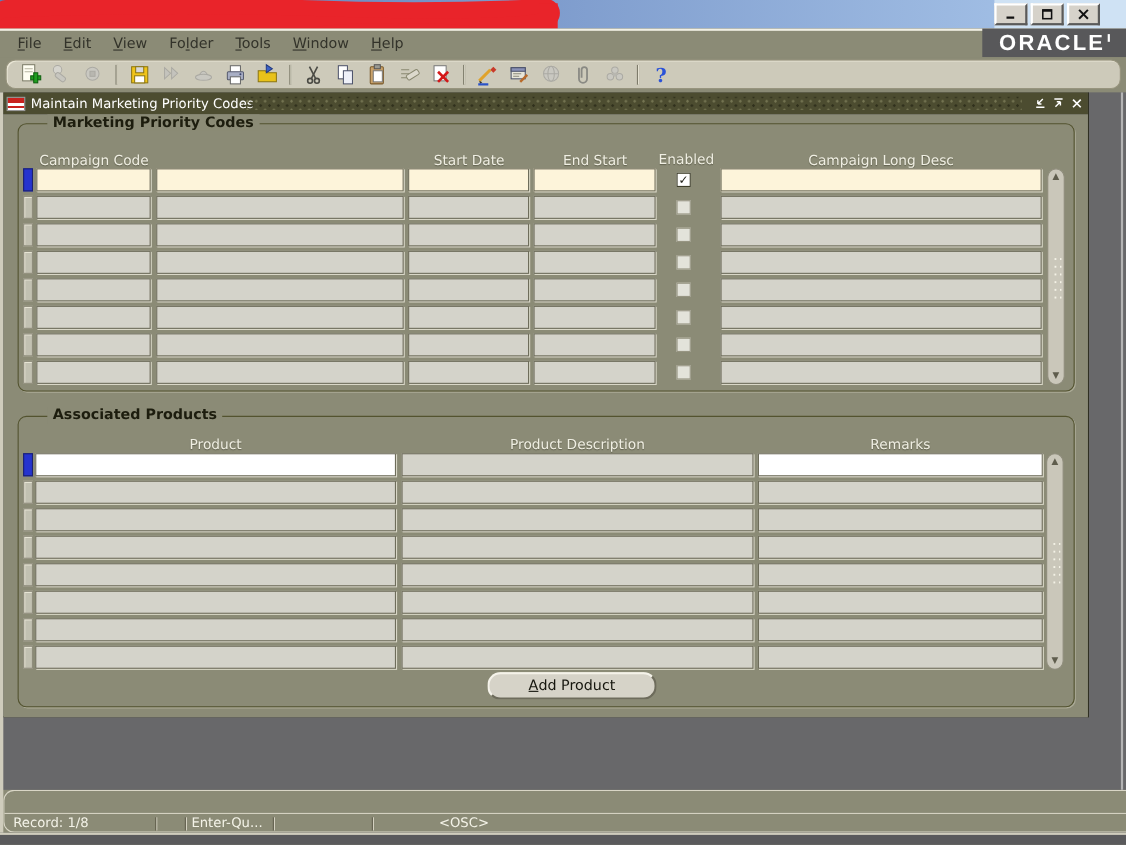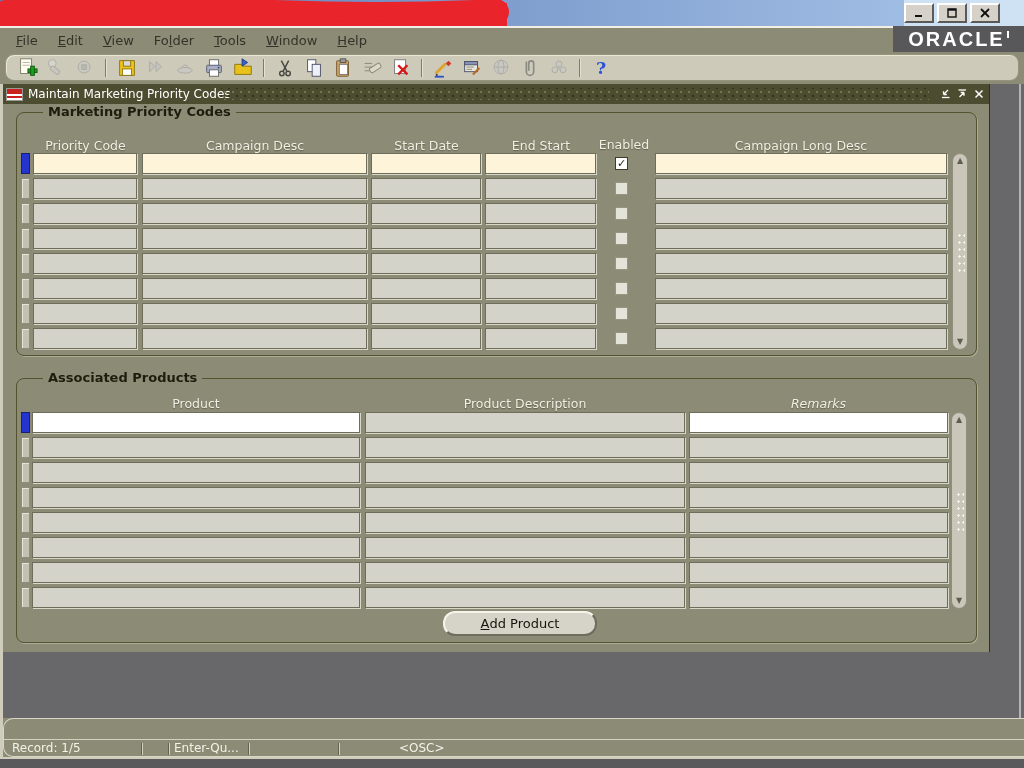--- a/index.html
+++ b/index.html
@@ -310,22 +310,21 @@
           <line x1="2.5" y1="2.5" x2="9.5" y2="9.5" stroke="#fff" stroke-width="1.5"></line>
           <line x1="9.5" y1="2.5" x2="2.5" y2="9.5" stroke="#fff" stroke-width="1.5"></line>
         </svg>
       </span>
   </div>
 
   <div class="canvas">
 
     <div class="frame" style="left:13px;top:8px;width:961px;height:244px;">
       <span class="frame-label">Marketing Priority Codes</span>
-      <span class="col-hdr" style="left:16px;top:25px;width:105px;">Priority Code</span>
-      <span class="col-hdr" style="left:125px;top:25px;width:226px;">Campaign Desc</span>
+      <span class="col-hdr" style="left:16px;top:25px;width:105px;">Campaign Code</span>
       <span class="col-hdr" style="left:354px;top:25px;width:111px;">Start Date</span>
       <span class="col-hdr" style="left:468px;top:25px;width:112px;">End Start</span>
       <span class="col-hdr" style="left:572px;top:24px;width:70px;">Enabled</span>
       <span class="col-hdr" style="left:638px;top:25px;width:292px;">Campaign Long Desc</span>
       <div id="marketing-rows">
           <div class="rec-ind ri-active" style="left: 4px; top: 40px;"></div>
           <input class="field f-cream" style="left: 16px; top: 40px; width: 104px;">
           <input class="field f-cream" style="left: 125px; top: 40px; width: 225px;">
           <input class="field f-cream" style="left: 354px; top: 40px; width: 110px;">
           <input class="field f-cream" style="left: 468px; top: 40px; width: 111px;">
@@ -385,21 +384,21 @@
         <span class="vs-arrow" style="top:2px;">▲</span>
         <span class="vs-dots"></span>
         <span class="vs-arrow" style="bottom:2px;">▼</span>
       </div>
     </div>
 
     <div class="frame" style="left:13px;top:274px;width:961px;height:265px;">
       <span class="frame-label">Associated Products</span>
       <span class="col-hdr" style="left:348px;top:17px;width:320px;">Product Description</span>
       <span class="col-hdr" style="left:15px;top:17px;width:328px;">Product</span>
-      <span class="col-hdr" style="left:672px;top:17px;width:259px;font-style:italic;">Remarks</span>
+      <span class="col-hdr" style="left:672px;top:17px;width:259px;">Remarks</span>
       <div id="product-rows">
           <div class="rec-ind ri-active" style="left: 4px; top: 33px;"></div>
           <input class="field f-white" style="left: 15px; top: 33px; width: 328px;">
           <input class="field f-gray" style="left: 348px; top: 33px; width: 320px;">
           <input class="field f-white" style="left: 672px; top: 33px; width: 259px;">
           <div class="rec-ind ri-idle" style="left: 4px; top: 58px;"></div>
           <input class="field f-gray" style="left: 15px; top: 58px; width: 328px;">
           <input class="field f-gray" style="left: 348px; top: 58px; width: 320px;">
           <input class="field f-gray" style="left: 672px; top: 58px; width: 259px;">
           <div class="rec-ind ri-idle" style="left: 4px; top: 83px;"></div>
@@ -433,21 +432,21 @@
         <span class="vs-arrow" style="bottom:2px;">▼</span>
       </div>
       <button class="pill-btn" style="left:426px;top:232px;width:154px;height:25px;" id="add-product-btn"><u>A</u>dd Product</button>
     </div>
 
   </div>
 </div>
 
 <div class="abs statusbar">
   <div class="recline">
-    <span class="rec-seg" style="left:8px;">Record: 1/5</span>
+    <span class="rec-seg" style="left:8px;">Record: 1/8</span>
     <span class="rec-sep" style="left:137px;"></span>
     <span class="rec-sep" style="left:164px;"></span>
     <span class="rec-seg" style="left:170px;">Enter-Qu...</span>
     <span class="rec-sep" style="left:244px;"></span>
     <span class="rec-sep" style="left:334px;"></span>
     <span class="rec-seg" style="left:395px;">&lt;OSC&gt;</span>
   </div>
 </div>
 <div class="abs bottom-strip"></div>
 

